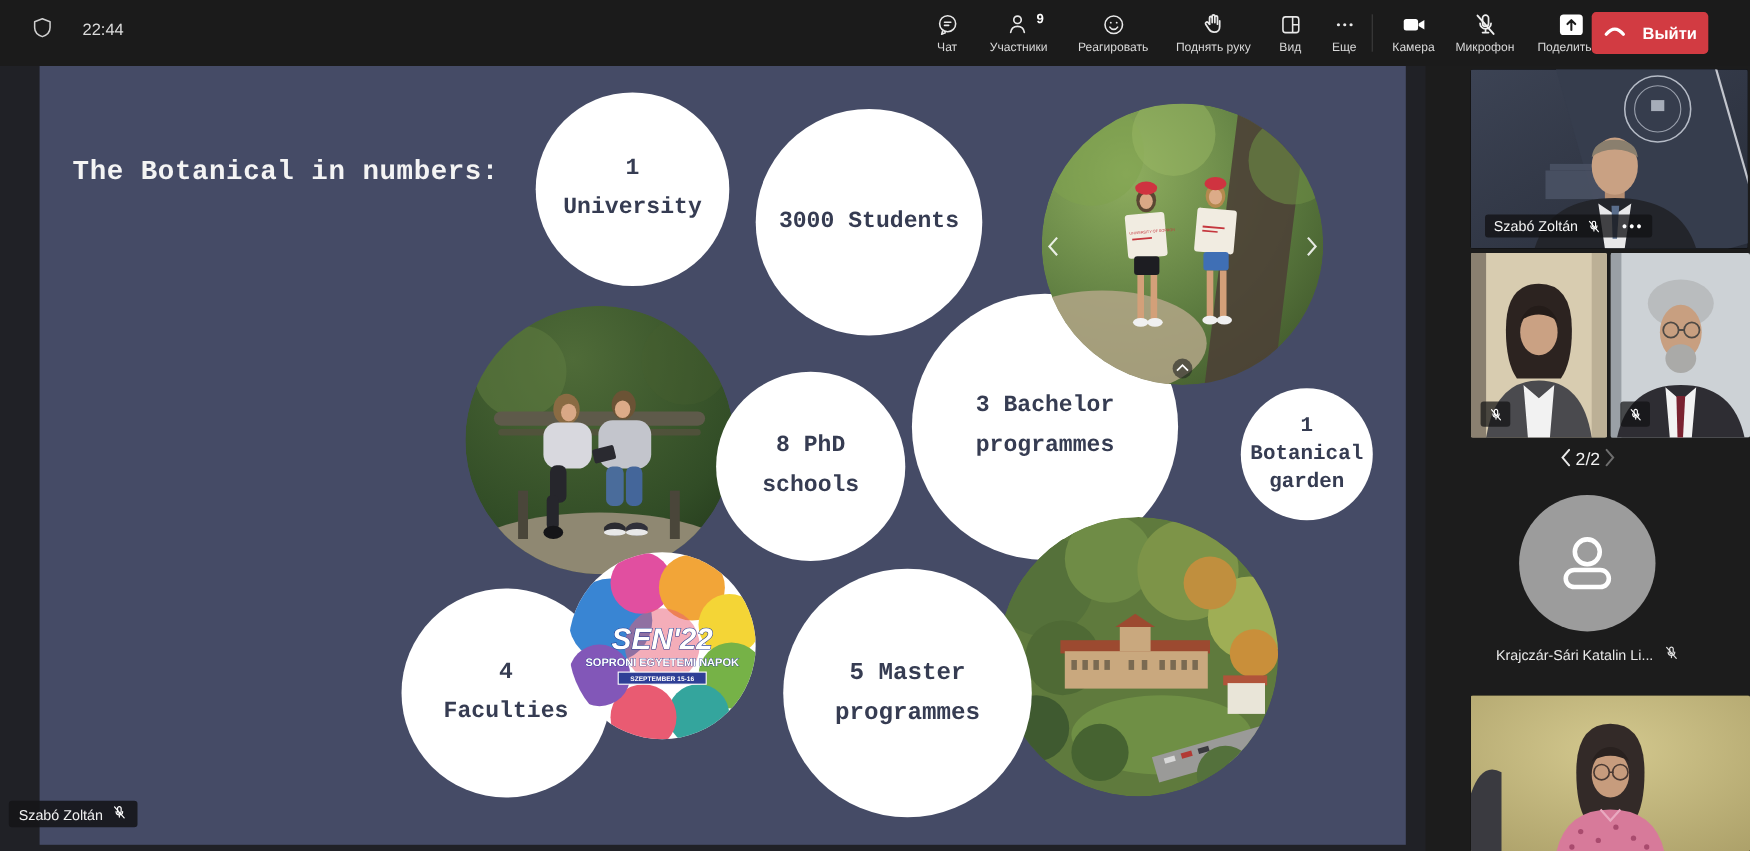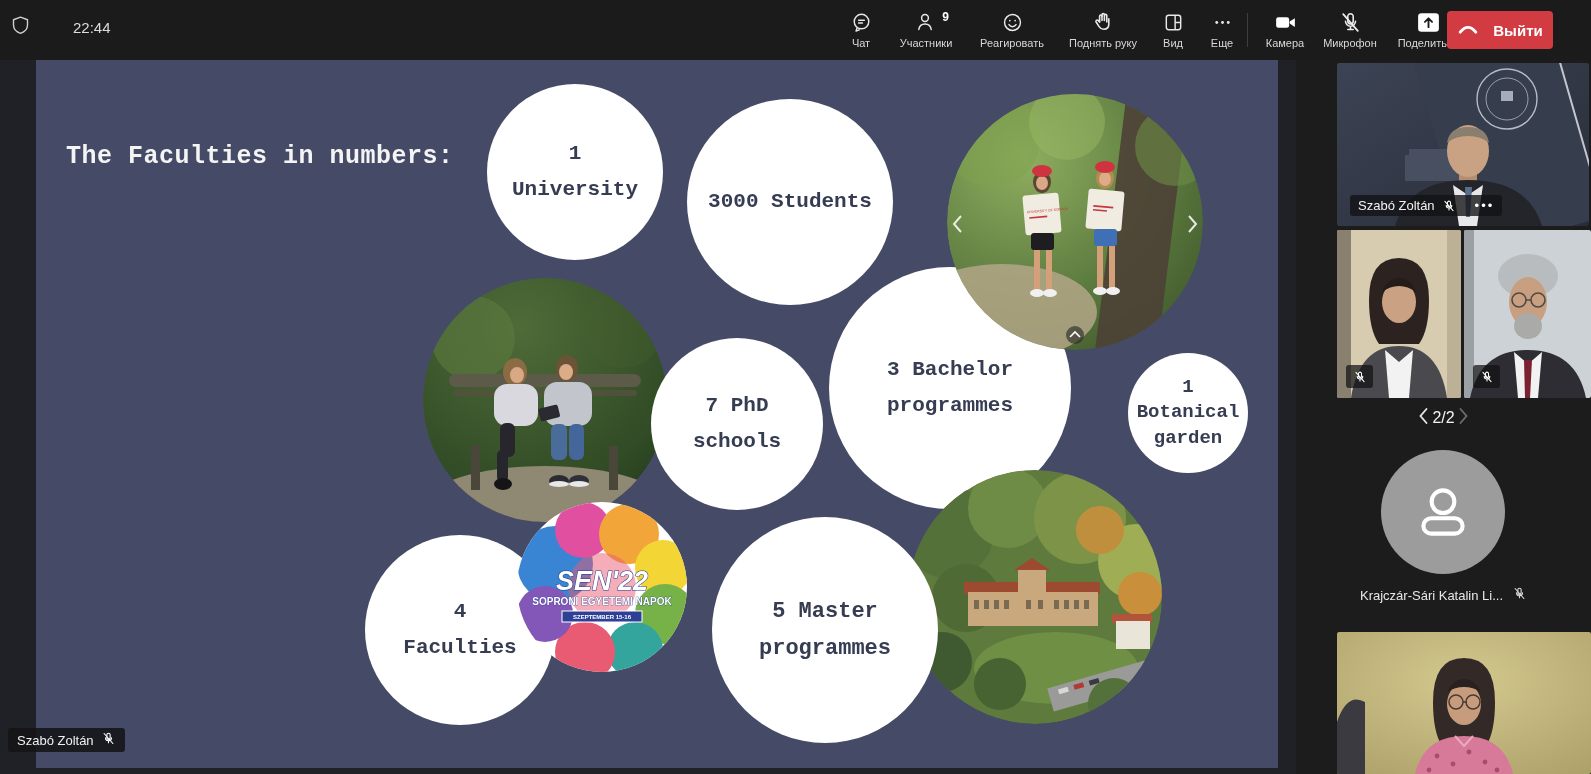--- a/index.html
+++ b/index.html
@@ -2,21 +2,21 @@
 <html><head>
 <meta charset="utf-8">
 <style>
   * { margin:0; padding:0; box-sizing:border-box; }
   html,body { width:1591px; height:774px; background:#161616; }
   body { font-family:"Liberation Sans", sans-serif; overflow:hidden; }
   .screen { position:relative; width:1591px; height:774px; background:#1b1b1b; }
 
   
   .topbar { position:absolute; left:0; top:0; width:1591px; height:60px; background:#1b1b1b; }
-  .statusleft { position:absolute; left:10px; top:14px; display:flex; align-items:center; gap:42px; }
+  .statusleft { position:absolute; left:28px; top:14px; display:flex; align-items:center; gap:26px; }
   .time { color:#dcdcdc; font-size:15px; }
   .tb-btn { display:flex; flex-direction:column; align-items:center; justify-content:flex-start;
             padding-top:9px; height:60px; color:#e6e6e6; cursor:default; }
   .tb-btn .ic { height:26px; display:flex; align-items:center; justify-content:center; position:relative; }
   .tb-label { font-size:11px; color:#d8d8d8; margin-top:2px; white-space:nowrap; }
   .badge9 { position:absolute; right:-11px; top:1px; font-size:12px; font-weight:bold; color:#fff; }
   .grp1 { position:absolute; left:836px; top:0; display:flex; }
   .grp1 .tb-btn:nth-child(1){width:50px}.grp1 .tb-btn:nth-child(2){width:80px}
   .grp1 .tb-btn:nth-child(3){width:92px}.grp1 .tb-btn:nth-child(4){width:90px}
   .grp1 .tb-btn:nth-child(5){width:50px}.grp1 .tb-btn:nth-child(6){width:48px}
@@ -182,32 +182,32 @@
           <path d="M3.5 10.5 C 9 3.5, 15 3.5, 20.5 10.5"></path>
         </svg>
       </span>
       <span>Выйти</span>
     </button>
   </div>
 
   <div class="main">
 
     <div class="slide">
-      <div class="slide-title">The Faculties in numbers:</div>
+      <div class="slide-title">The Botanical in numbers:</div>
 
 
       <div class="circle" style="left:451px; top:24px; width:176px; height:176px; z-index:2;">
         <span class="stat" style="font-size:21px;">1
 University</span>
       </div>
       <div class="circle" style="left:651px; top:39px; width:206px; height:206px; z-index:2;">
         <span class="stat" style="font-size:21px;">3000 Students</span>
       </div>
       <div class="circle" style="left:615px; top:278px; width:172px; height:172px; z-index:2;">
-        <span class="stat" style="font-size:21px;">7 PhD
+        <span class="stat" style="font-size:21px;">8 PhD
 schools</span>
       </div>
       <div class="circle" style="left:793px; top:207px; width:242px; height:242px; z-index:2;">
         <span class="stat" style="font-size:21px;">3 Bachelor
 programmes</span>
       </div>
       <div class="circle" style="left:1092px; top:293px; width:120px; height:120px; z-index:4;">
         <span class="stat" style="font-size:19px; line-height:1.35;">1
 Botanical
 garden</span>

